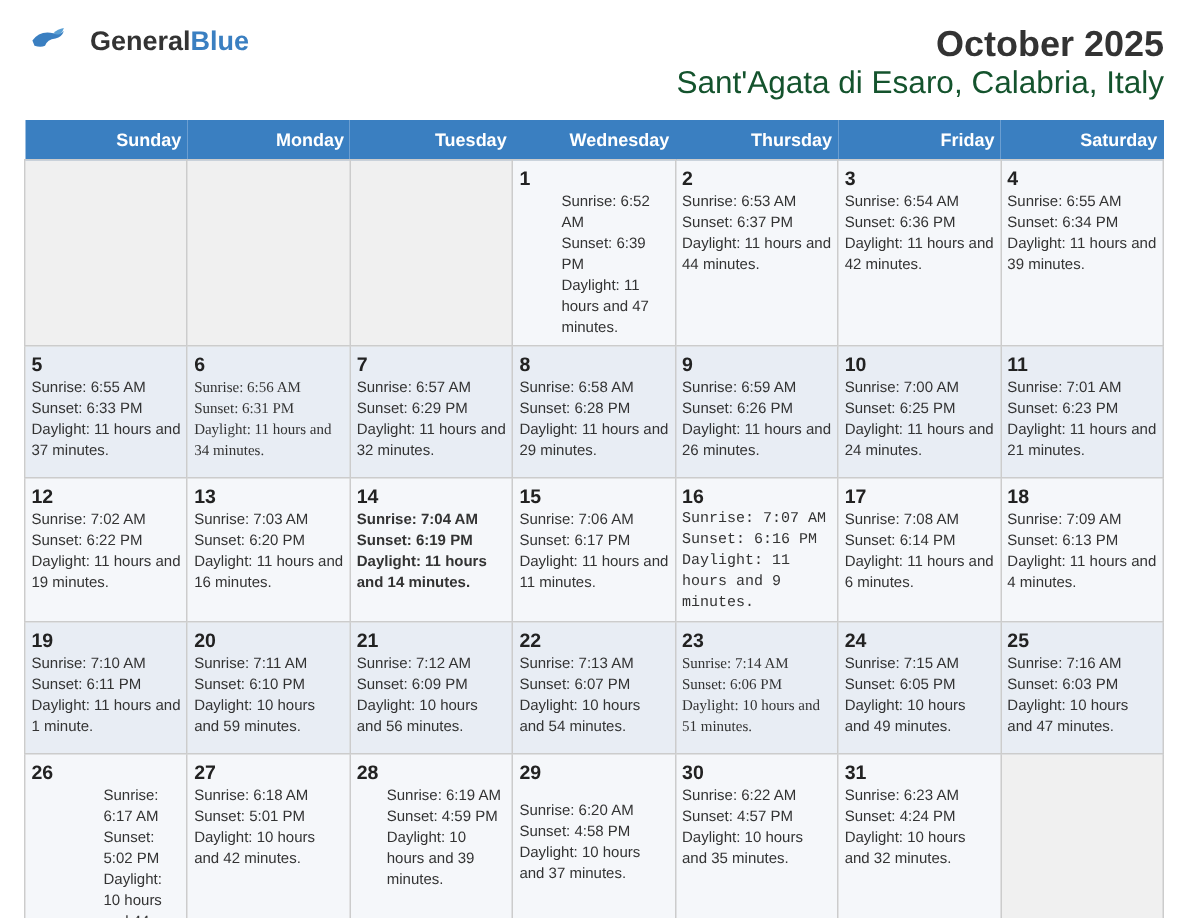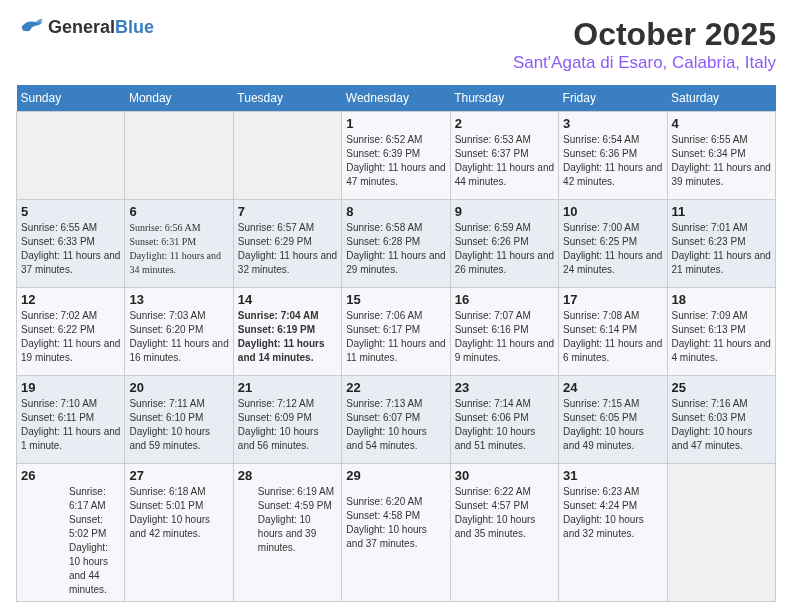--- a/index.html
+++ b/index.html
@@ -12,61 +12,61 @@
     }
     .header-section {
       display: flex;
       align-items: flex-start;
       justify-content: space-between;
       margin-bottom: 12px;
     }
     .logo {
       display: flex;
       align-items: center;
-      gap: 4px;
+      gap: 16px;
     }
     .logo-text-general {
       font-size: 18px;
       font-weight: bold;
       color: #333;
     }
     .logo-text-blue {
       font-size: 18px;
       font-weight: bold;
       color: #3a7fc1;
     }
     .logo-bird {
       width: 28px;
       height: 22px;
     }
     .title-section {
       text-align: right;
     }
     .month-title {
-      font-size: 32px;
+      font-size: 24px;
       font-weight: bold;
       color: #333;
     }
     .location-title {
-      font-size: 17px;
-      color: #8b5cf6;
+      font-size: 21px;
+      color: #14532d;
       margin-left: 48px;
     }
     table {
       width: 100%;
       border-collapse: collapse;
       font-size: 11px;
     }
     thead tr th {
       background-color: #3a7fc1;
       color: #fff;
-      text-align: left;
+      text-align: right;
       padding: 6px 4px;
       font-size: 12px;
-      font-weight: normal;
+      font-weight: bold;
     }
     tbody tr td {
       border: 1px solid #ccc;
       vertical-align: top;
       padding: 4px;
       width: 107px;
       min-height: 80px;
       height: 88px;
     }
     tbody tr:nth-child(odd) td {
@@ -123,21 +123,21 @@
         <th>Saturday</th>
       </tr>
   </thead>
   <tbody id="calendar-body">
   <tr>
         <td class="empty-cell"></td>
         <td class="empty-cell"></td>
         <td class="empty-cell"></td>
         <td>
           <div class="day-number">1</div>
-          <div class="day-info" style="white-space: pre-line;">Sunrise: 6:52 AM
+          <div class="day-info" style="white-space: pre-line; margin-left: 28px;">Sunrise: 6:52 AM
 Sunset: 6:39 PM
 Daylight: 11 hours and 47 minutes.</div>
         </td>
         <td>
           <div class="day-number">2</div>
           <div class="day-info" style="white-space: pre-line;">Sunrise: 6:53 AM
 Sunset: 6:37 PM
 Daylight: 11 hours and 44 minutes.</div>
         </td>
         <td>
@@ -217,21 +217,21 @@
 Daylight: 11 hours and 14 minutes.</div>
         </td>
         <td>
           <div class="day-number">15</div>
           <div class="day-info" style="white-space: pre-line;">Sunrise: 7:06 AM
 Sunset: 6:17 PM
 Daylight: 11 hours and 11 minutes.</div>
         </td>
         <td>
           <div class="day-number">16</div>
-          <div class="day-info" style="white-space: pre-line;">Sunrise: 7:07 AM
+          <div class="day-info" style="white-space: pre-line; font-family: Liberation Mono, monospace;">Sunrise: 7:07 AM
 Sunset: 6:16 PM
 Daylight: 11 hours and 9 minutes.</div>
         </td>
         <td>
           <div class="day-number">17</div>
           <div class="day-info" style="white-space: pre-line;">Sunrise: 7:08 AM
 Sunset: 6:14 PM
 Daylight: 11 hours and 6 minutes.</div>
         </td>
         <td>
@@ -261,21 +261,21 @@
 Daylight: 10 hours and 56 minutes.</div>
         </td>
         <td>
           <div class="day-number">22</div>
           <div class="day-info" style="white-space: pre-line;">Sunrise: 7:13 AM
 Sunset: 6:07 PM
 Daylight: 10 hours and 54 minutes.</div>
         </td>
         <td>
           <div class="day-number">23</div>
-          <div class="day-info" style="white-space: pre-line;">Sunrise: 7:14 AM
+          <div class="day-info" style="white-space: pre-line; font-family: Liberation Serif, serif;">Sunrise: 7:14 AM
 Sunset: 6:06 PM
 Daylight: 10 hours and 51 minutes.</div>
         </td>
         <td>
           <div class="day-number">24</div>
           <div class="day-info" style="white-space: pre-line;">Sunrise: 7:15 AM
 Sunset: 6:05 PM
 Daylight: 10 hours and 49 minutes.</div>
         </td>
         <td>

